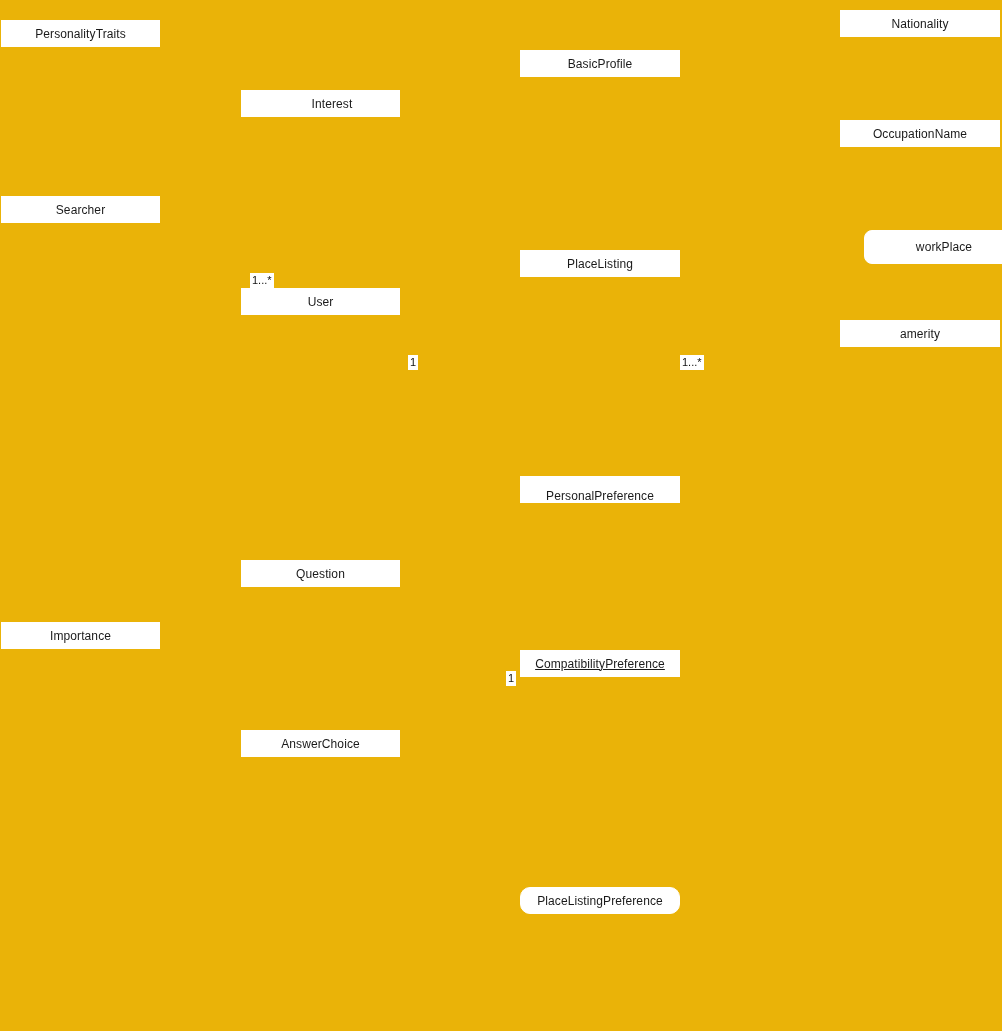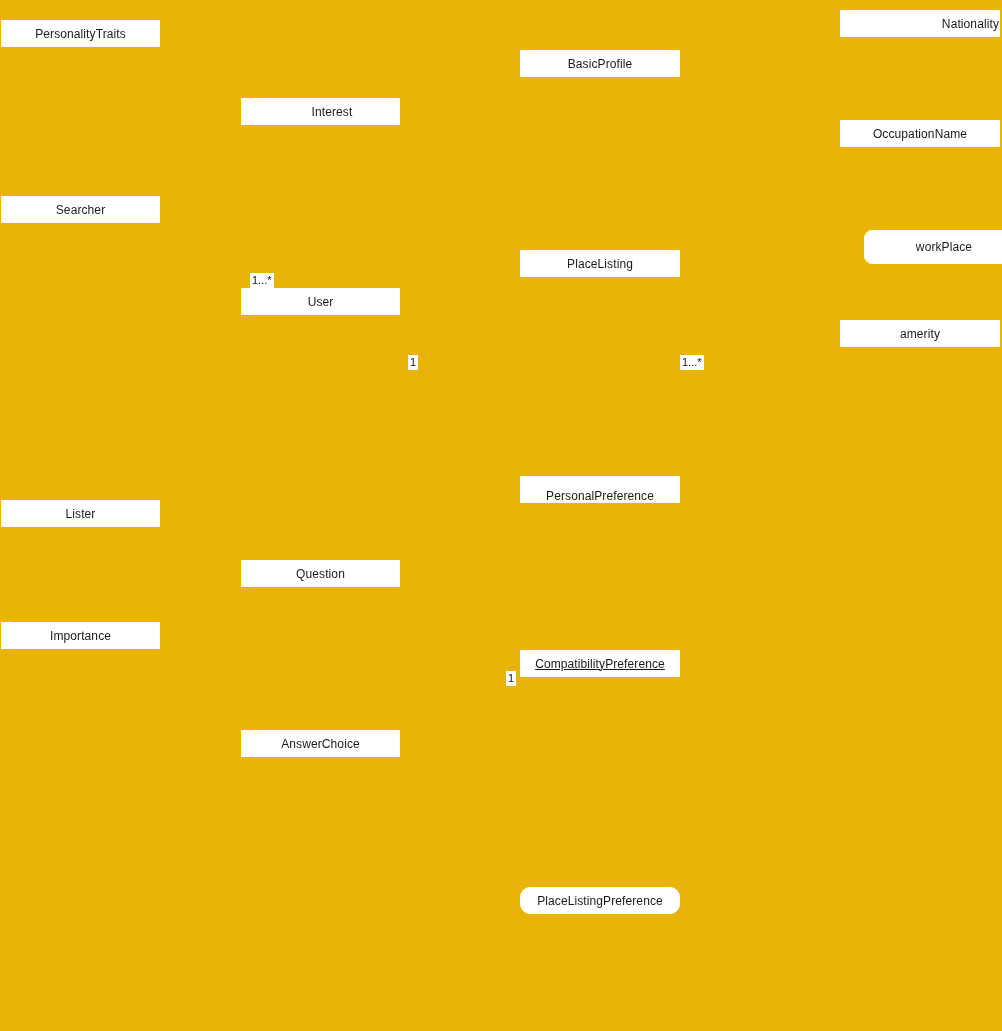--- a/index.html
+++ b/index.html
@@ -55,27 +55,27 @@
     box-sizing: border-box;
   }
 </style>
 </head>
 <body>
 
 <div id="diagram-canvas">
     <div class="uml-class" style="left: 1px; top: 20px; width: 159px; height: 27px;">
       <span class="class-name">PersonalityTraits</span>
     </div>
-    <div class="uml-class" style="left: 840px; top: 10px; width: 160px; height: 27px; justify-content: flex-end;">
+    <div class="uml-class" style="left: 840px; top: 10px; width: 160px; height: 27px;">
       <span class="class-name">Nationality</span>
     </div>
     <div class="uml-class" style="left: 520px; top: 50px; width: 160px; height: 27px;">
       <span class="class-name">BasicProfile</span>
     </div>
-    <div class="uml-class" style="left: 241px; top: 98px; width: 159px; height: 27px; padding-left: 23px;">
+    <div class="uml-class" style="left: 241px; top: 90px; width: 159px; height: 27px; padding-left: 23px;">
       <span class="class-name">Interest</span>
     </div>
     <div class="uml-class" style="left: 840px; top: 120px; width: 160px; height: 27px;">
       <span class="class-name">OccupationName</span>
     </div>
     <div class="uml-class" style="left: 1px; top: 196px; width: 159px; height: 27px;">
       <span class="class-name">Searcher</span>
     </div>
     <div class="uml-class" style="left: 864px; top: 230px; width: 160px; height: 34px; border-radius: 8px;">
       <span class="class-name">workPlace</span>
@@ -85,23 +85,20 @@
     </div>
     <div class="uml-class" style="left: 241px; top: 288px; width: 159px; height: 27px;">
       <span class="class-name">User</span>
     </div>
     <div class="uml-class" style="left: 840px; top: 320px; width: 160px; height: 27px;">
       <span class="class-name">amerity</span>
     </div>
     <div class="uml-class" style="left: 520px; top: 476px; width: 160px; height: 27px; align-items: flex-end;">
       <span class="class-name">PersonalPreference</span>
     </div>
-    <div class="uml-class" style="left: 1px; top: 500px; width: 159px; height: 27px;">
-      <span class="class-name">Lister</span>
-    </div>
     <div class="uml-class" style="left: 241px; top: 560px; width: 159px; height: 27px; justify-content: center;">
       <span class="class-name">Question</span>
     </div>
     <div class="uml-class" style="left: 1px; top: 622px; width: 159px; height: 27px;">
       <span class="class-name">Importance</span>
     </div>
     <div class="uml-class" style="left: 520px; top: 650px; width: 160px; height: 27px; text-decoration: underline;">
       <span class="class-name">CompatibilityPreference</span>
     </div>
     <div class="uml-class" style="left: 241px; top: 730px; width: 159px; height: 27px;">

